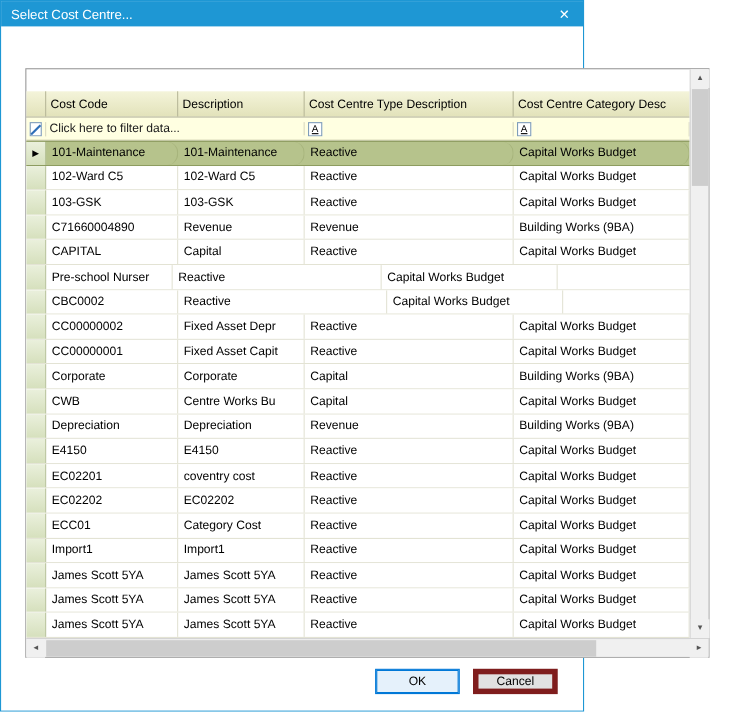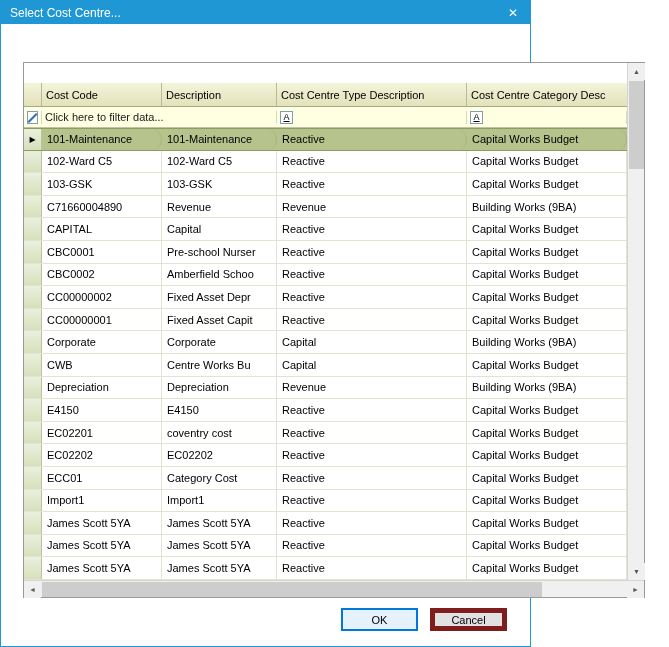--- a/index.html
+++ b/index.html
@@ -153,32 +153,30 @@
     <div class="cell c0">CAPITAL</div>
     <div class="cell c1">Capital</div>
     <div class="cell c2">Reactive</div>
     <div class="cell c3">Capital Works Budget</div>
   </div>
 
   <div class="grid-row">
     <div class="sel-cell">
       <span class="row-marker">▶</span>
     </div>
-    <div class="cell c0">CBC0001</div>
     <div class="cell c1">Pre-school Nurser</div>
     <div class="cell c2">Reactive</div>
     <div class="cell c3">Capital Works Budget</div>
   </div>
 
   <div class="grid-row">
     <div class="sel-cell">
       <span class="row-marker">▶</span>
     </div>
     <div class="cell c0">CBC0002</div>
-    <div class="cell c1">Amberfield Schoo</div>
     <div class="cell c2">Reactive</div>
     <div class="cell c3">Capital Works Budget</div>
   </div>
 
   <div class="grid-row">
     <div class="sel-cell">
       <span class="row-marker">▶</span>
     </div>
     <div class="cell c0">CC00000002</div>
     <div class="cell c1">Fixed Asset Depr</div>

